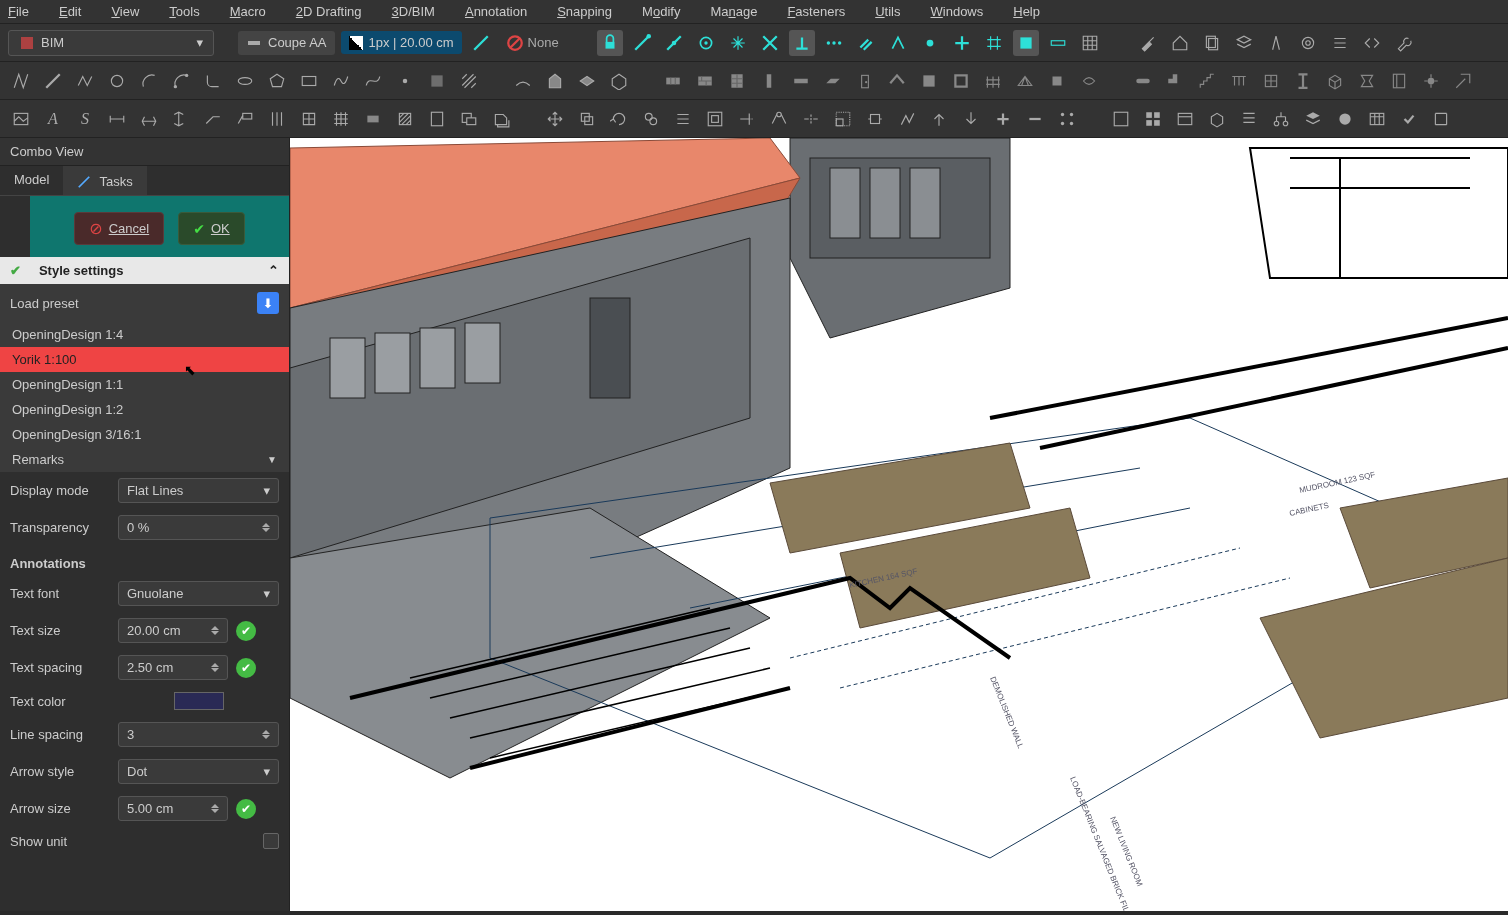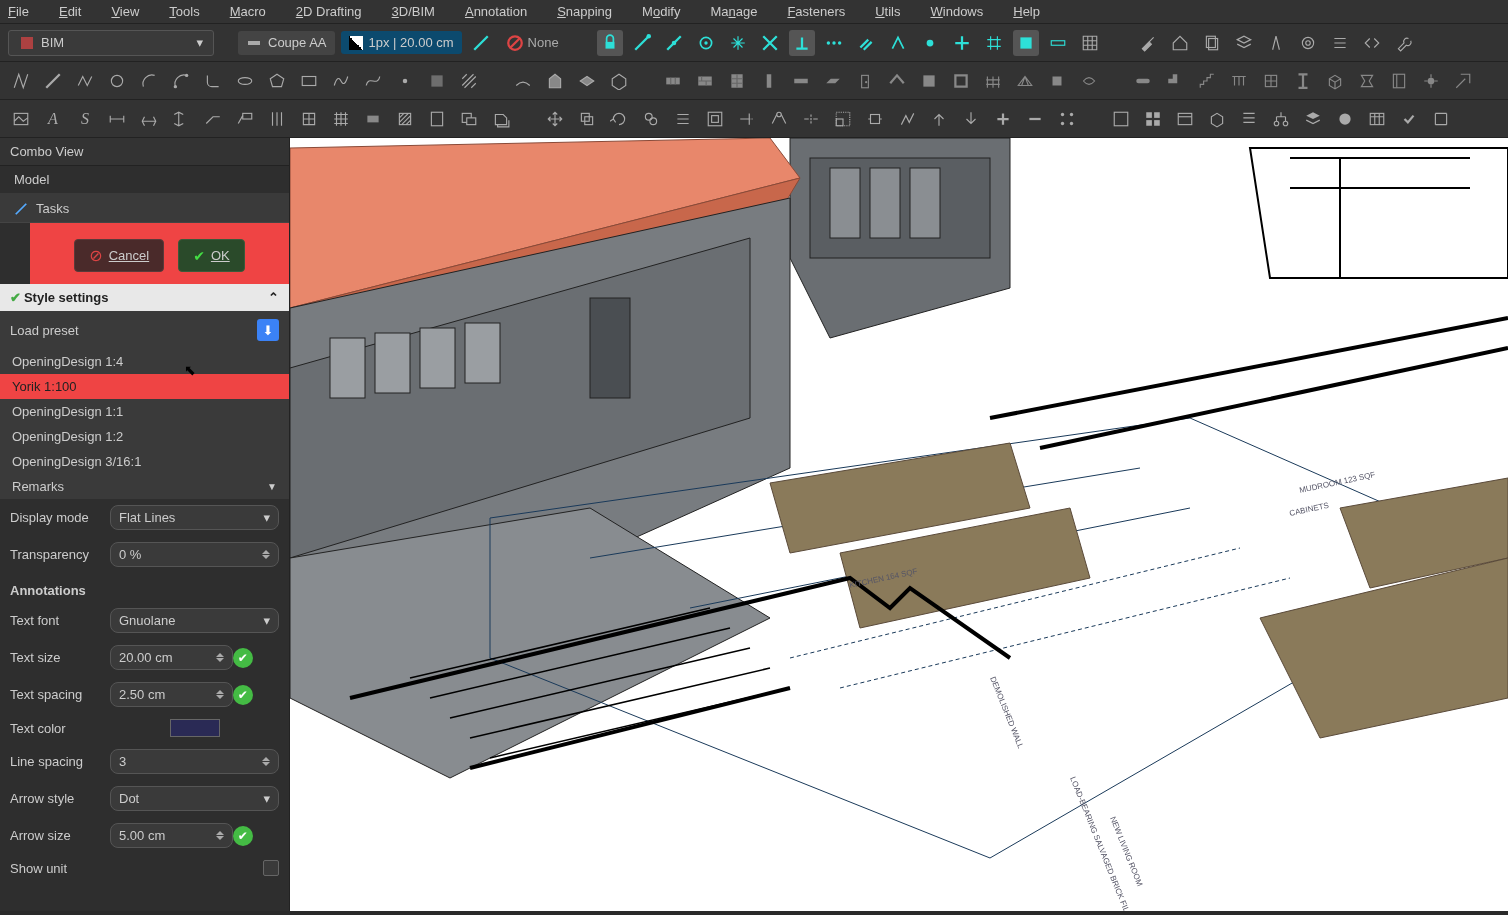--- a/index.html
+++ b/index.html
@@ -11,41 +11,41 @@
 .wb-select { background: #3a3a3a; border: 1px solid #555; border-radius: 3px; padding: 4px 10px; color: #ccc; display: flex; align-items: center; gap: 6px; width: 206px; justify-content: space-between; }
 .coupe { background: #444; padding: 4px 8px; border-radius: 3px; display: flex; align-items: center; gap: 6px; }
 .px-info { background: #0c4a6e; padding: 4px 8px; border-radius: 3px; display: flex; align-items: flex-end; gap: 6px; }
 .tool-ico { width: 26px; height: 26px; display: flex; align-items: center; justify-content: center; color: #aaa; border-radius: 3px; }
 .tool-ico.active { background: #555; }
 .tool-ico.cyan { color: #2de0d8; }
 .tool-ico svg { width: 18px; height: 18px; }
 .content { display: flex; height: calc(915px - 28px - 38px - 38px - 38px); }
 .sidebar { width: 290px; background: #2e2e2e; display: flex; flex-direction: column; border-right: 1px solid #222; }
 .combo-head { padding: 6px 10px; background: #333; font-size: 13px; border-bottom: 1px solid #222; }
-.tabs { display: flex; background: #2e2e2e; border-bottom: 1px solid #444; flex-direction: column; }
+.tabs { display: flex; background: #2e2e2e; border-bottom: 1px solid #444; }
 .tab { padding: 6px 14px; cursor: pointer; }
 .tab.active { background: #3a3a3a; border-top: 2px solid #3a3a3a; }
 .task-body { flex: 1; overflow-y: auto; padding: 0; }
-.btn-row { display: flex; justify-content: center; gap: 14px; padding: 16px 0 12px; background: #ef4444; margin-left: 30px; }
+.btn-row { display: flex; justify-content: center; gap: 14px; padding: 16px 0 12px; background: #0f766e; margin-left: 30px; }
 .btn { padding: 6px 14px; border-radius: 4px; display: flex; align-items: center; gap: 6px; font-size: 13px; cursor: pointer; }
 .btn.cancel { background: #4a2a2a; border: 1px solid #5a3a3a; }
 .btn.ok { background: #2a4a2a; border: 1px solid #3a5a3a; }
 .btn.cancel::before { content: "⊘"; color: #d44; font-size: 16px; }
 .btn.ok::before { content: "✔"; color: #4d4; font-size: 14px; }
-.section-head { background: #e8e8e8; color: #222; padding: 6px 10px; font-weight: bold; display: flex; align-items: center; gap: 3px; }
+.section-head { background: #e8e8e8; color: #222; padding: 6px 10px; font-weight: bold; display: flex; align-items: center; gap: 18px; }
 .section-head::before { content: "✔"; color: #4a4; }
 .section-head .collapse { margin-left: auto; color: #222; }
 .preset-box { background: #3a3a3a; margin: 0; position: relative; }
 .preset-head { display: flex; align-items: center; padding: 8px 10px; justify-content: space-between; }
 .preset-list { background: #3a3a3a; }
 .preset-item { padding: 5px 12px; cursor: pointer; }
 .preset-item.selected { background: #ef4444; color: #222; }
-.prop-row { display: flex; align-items: center; padding: 6px 10px; }
+.prop-row { display: flex; align-items: center; padding: 6px 10px; gap: 8px; }
 .prop-label { width: 100px; font-size: 13px; }
-.prop-input { flex: 1; background: #3a3a3a; border: 1px solid #555; border-radius: 8px; padding: 4px 8px; color: #ccc; display: flex; align-items: center; justify-content: space-between; }
+.prop-input { flex: 1; background: #3a3a3a; border: 1px solid #555; border-radius: 3px; padding: 4px 8px; color: #ccc; display: flex; align-items: center; justify-content: space-between; }
 .prop-input .spinner { display: flex; flex-direction: column; gap: 1px; }
 .prop-input .spinner span { width: 0; height: 0; border-left: 4px solid transparent; border-right: 4px solid transparent; }
 .prop-input .spinner .up { border-bottom: 4px solid #aaa; }
 .prop-input .spinner .down { border-top: 4px solid #aaa; }
 .check-ico { width: 20px; height: 20px; border-radius: 50%; background: #4b4; display: flex; align-items: center; justify-content: center; color: #fff; font-size: 12px; }
 .color-swatch { width: 50px; height: 18px; border: 1px solid #666; }
 .section-title { padding: 10px 10px 4px; font-size: 13px; font-weight: 600; }
 .dl-ico { width: 22px; height: 22px; background: #3b82f6; border-radius: 3px; display: flex; align-items: center; justify-content: center; color: #fff; }
 .viewport { flex: 1; background: #fff; position: relative; overflow: hidden; }
 .cursor { position: absolute; left: 184px; top: 362px; font-size: 14px; color: #000; pointer-events: none; }

